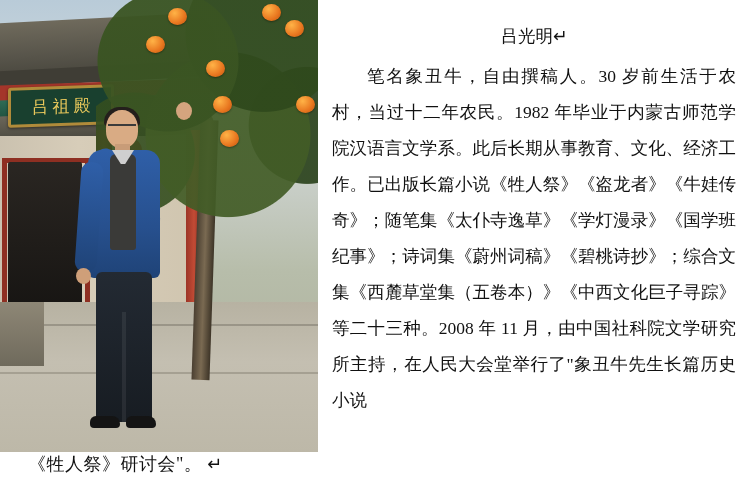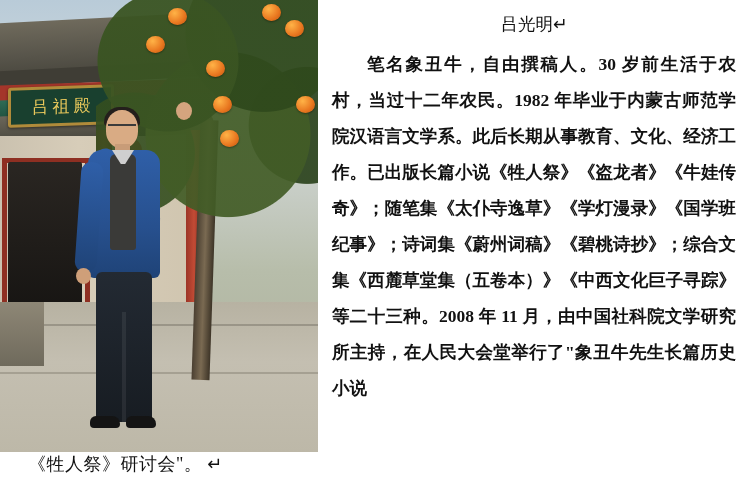--- a/index.html
+++ b/index.html
@@ -297,39 +297,38 @@
     width: 290px;
     font-size: 18px;
     color: #111;
     font-family: "Liberation Serif", serif;
     letter-spacing: .5px;
   }
 
   
   .text-col {
     flex: 1 1 auto;
-    padding: 8px 16px 0 14px;
+    padding: 20px 16px 0 14px;
     box-sizing: border-box;
   }
   .author-name {
     text-align: center;
     font-size: 17.5px;
     color: #111;
     margin: 4px 0 10px 0;
     font-family: "Liberation Serif", serif;
   }
   .body-para {
     font-size: 17.5px;
     line-height: 36px;
     color: #111;
     text-align: justify;
     text-justify: inter-ideograph;
     text-indent: 2em;
     font-family: "Liberation Serif", serif;
-    font-weight: bold;
   }
 </style>
 </head>
 <body>
 
 <div class="page">
 
   <div class="photo-col">
     <div class="photo">
       <div class="sky"></div>

